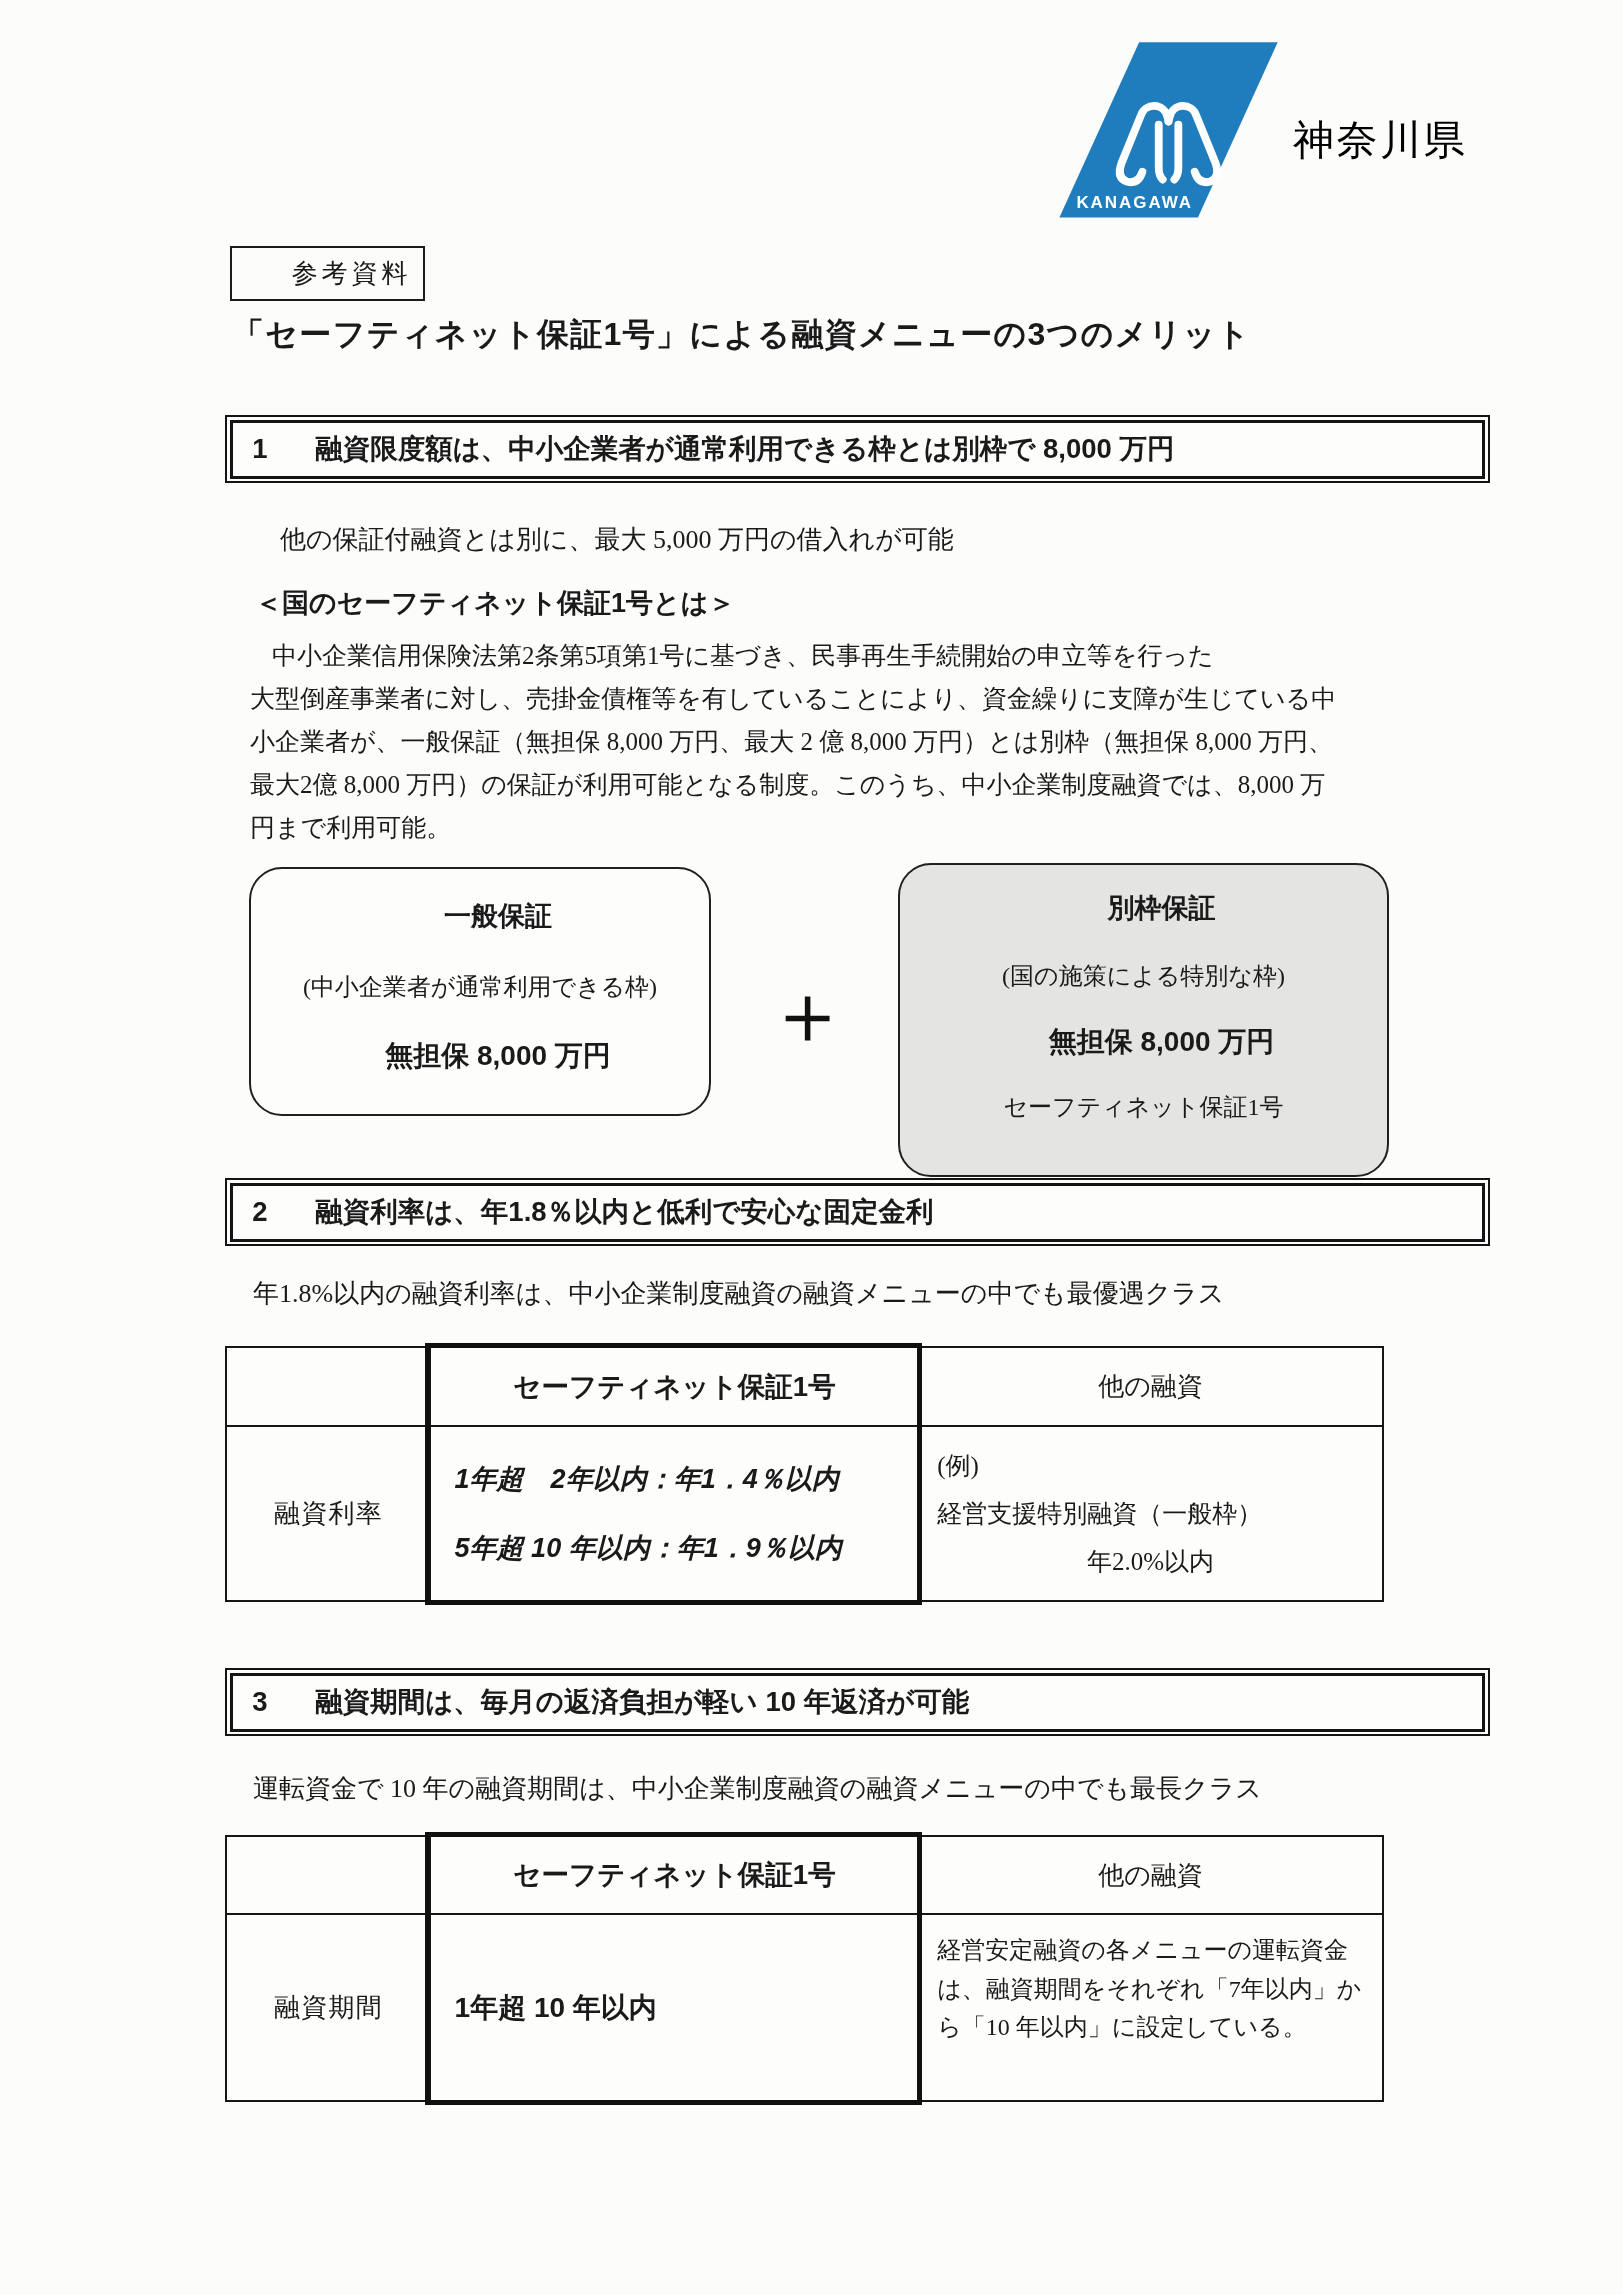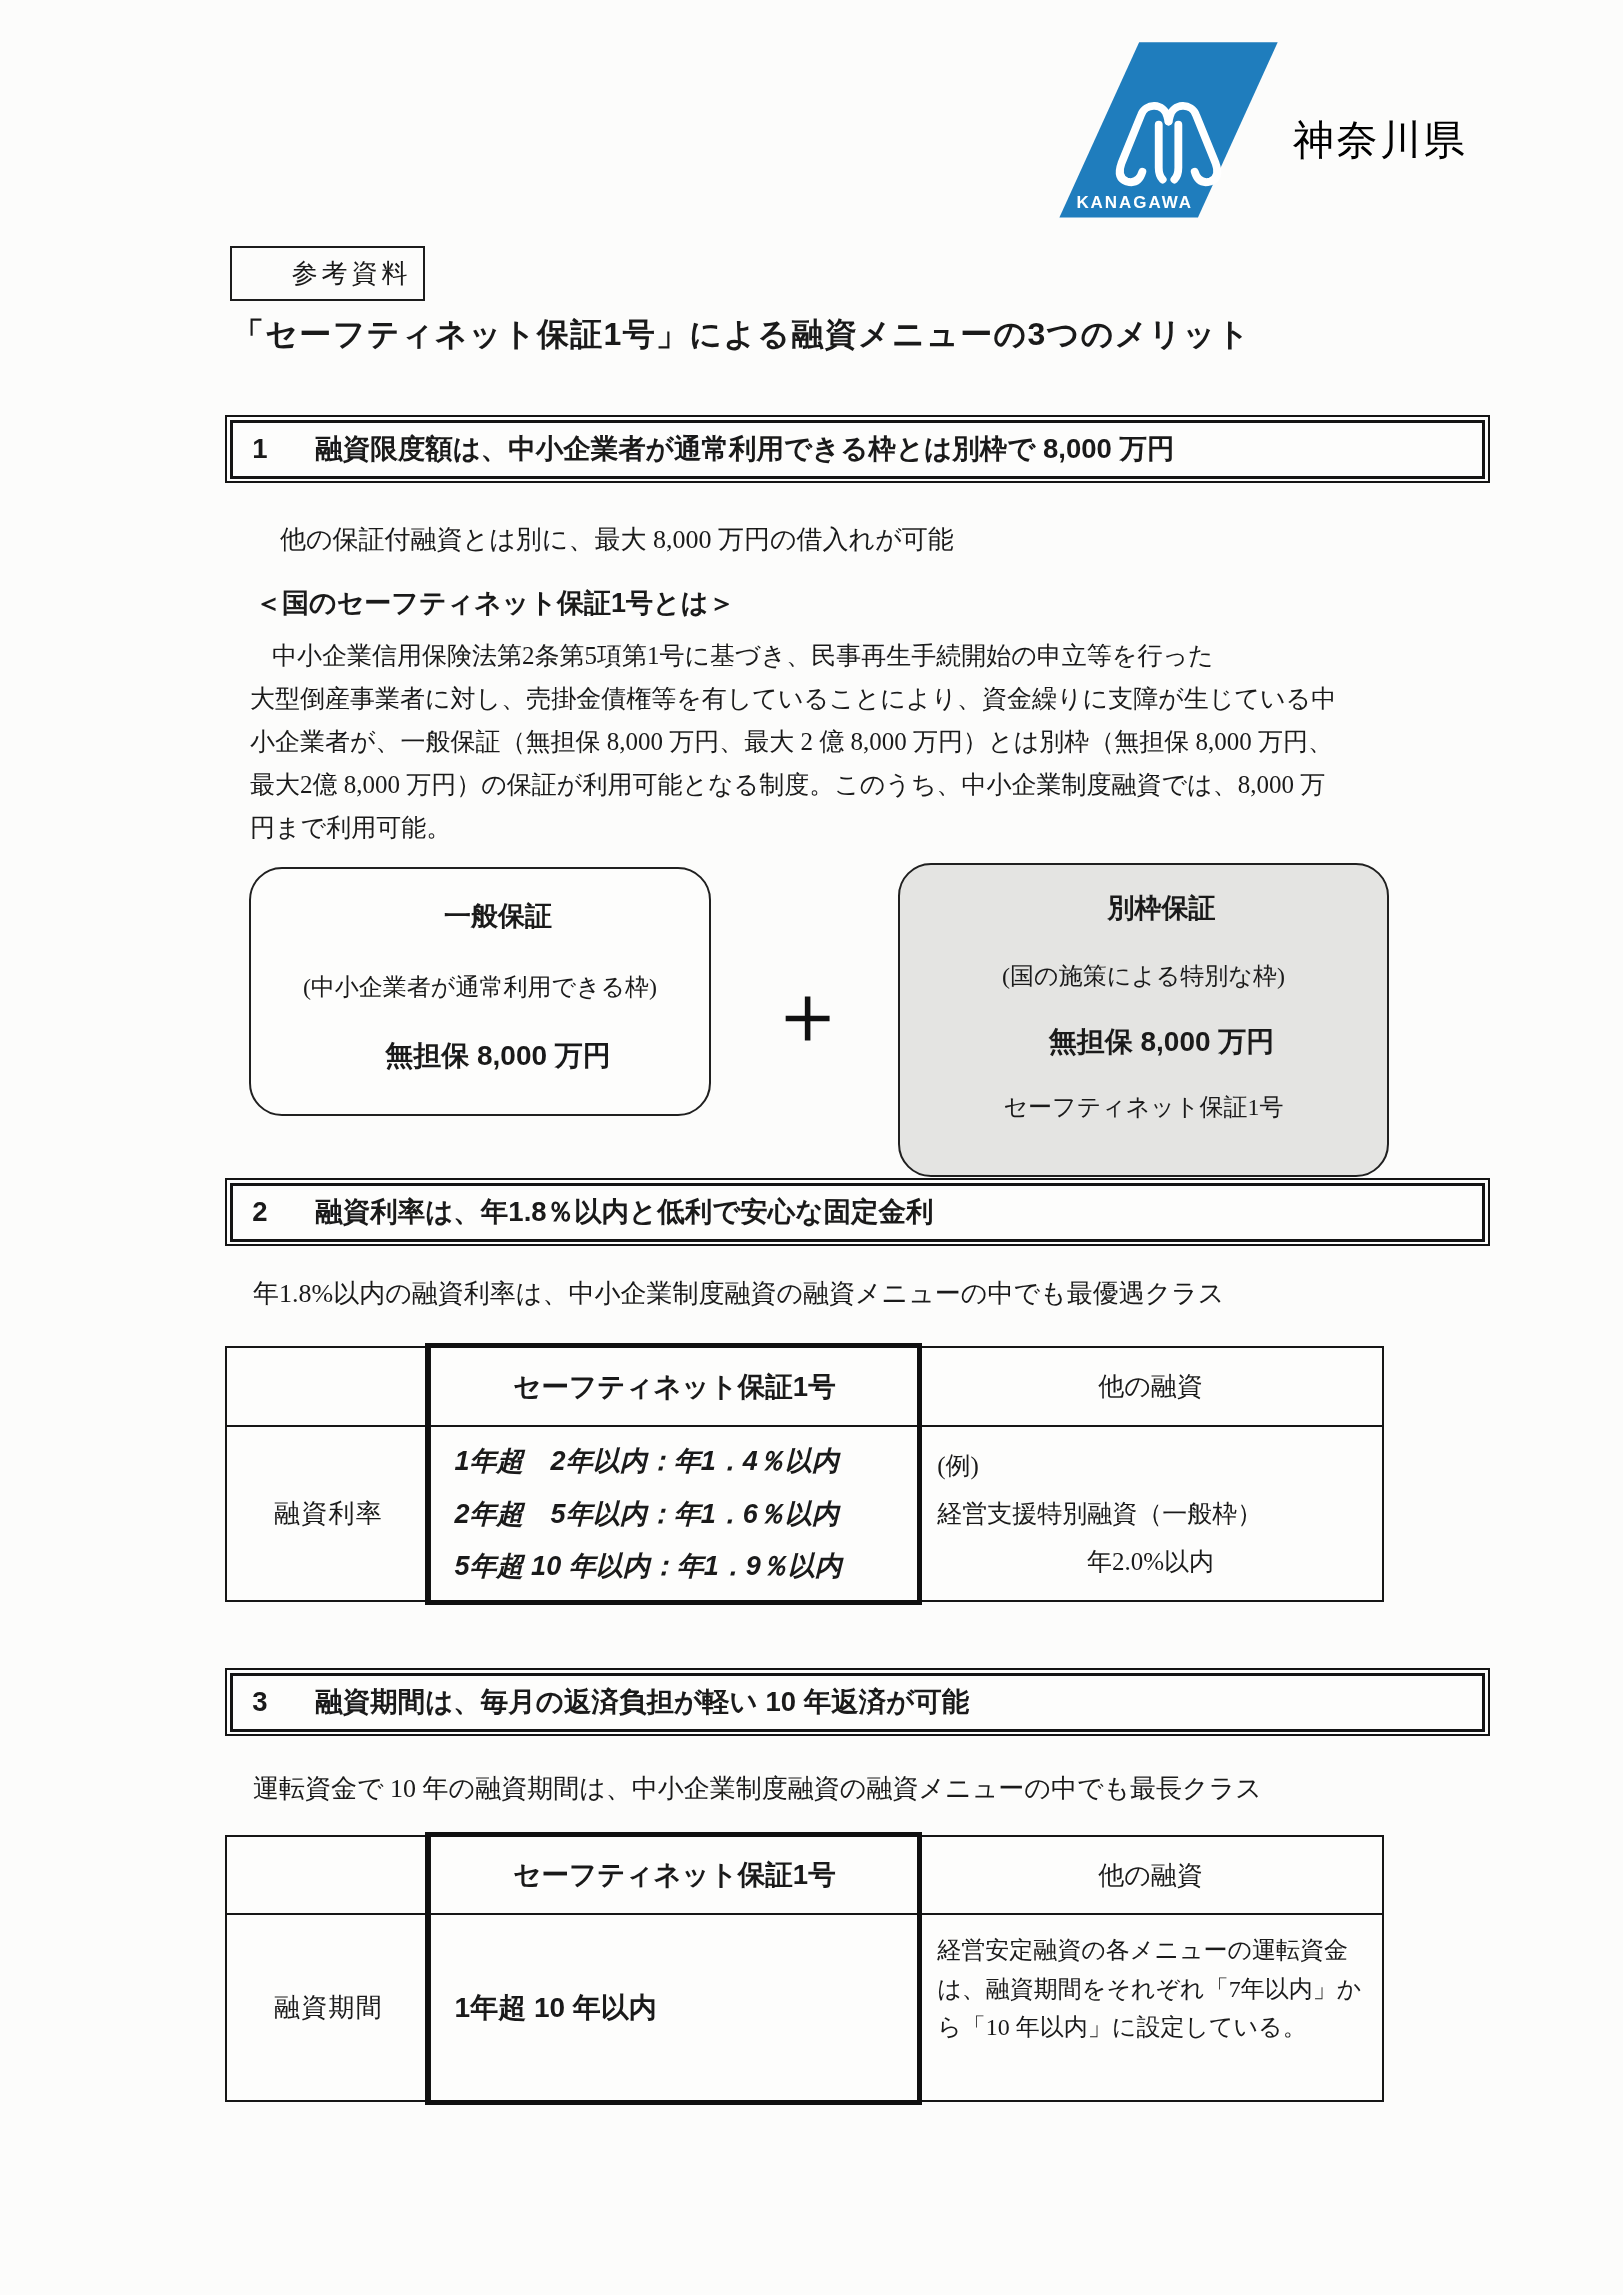--- a/index.html
+++ b/index.html
@@ -126,21 +126,21 @@
   </div>
 
   <div class="title sans">「セーフティネット保証1号」による融資メニューの3つのメリット</div>
 
   <div class="bar" style="top:415px;">
     <div class="bar-in sans">
       <span class="bar-num">1</span><span>融資限度額は、中小企業者が通常利用できる枠とは別枠で 8,000 万円</span>
     </div>
   </div>
 
-  <div class="lead" style="top:522px; left:280px;">他の保証付融資とは別に、最大 8,000 万円の借入れが可能</div>
+  <div class="lead" style="top:522px; left:280px;">他の保証付融資とは別に、最大 5,000 万円の借入れが可能</div>
 
   <div class="subhead sans" style="top:585px; left:255px;">＜国のセーフティネット保証1号とは＞</div>
 
   <div class="para">
     <div class="pline first">中小企業信用保険法第2条第5項第1号に基づき、民事再生手続開始の申立等を行った</div>
     <div class="pline">大型倒産事業者に対し、売掛金債権等を有していることにより、資金繰りに支障が生じている中</div>
     <div class="pline">小企業者が、一般保証（無担保 8,000 万円、最大 2 億 8,000 万円）とは別枠（無担保 8,000 万円、</div>
     <div class="pline">最大2億 8,000 万円）の保証が利用可能となる制度。このうち、中小企業制度融資では、8,000 万</div>
     <div class="pline">円まで利用可能。</div>
   </div>
@@ -169,21 +169,20 @@
   <div class="lead" style="top:1276px; left:253px;">年1.8%以内の融資利率は、中小企業制度融資の融資メニューの中でも最優遇クラス</div>
 
   <div class="tbl tbl-rates">
     <div class="cell"></div>
     <div class="cell vline cell-center hdr-main sans">セーフティネット保証1号</div>
     <div class="cell vline cell-center hdr-other">他の融資</div>
 
     <div class="cell hline cell-center row-label">融資利率</div>
     <div class="cell vline hline rate-list">
       <div class="rate-line sans">1年超　2年以内：年1．4％以内</div>
-      <div class="rate-line sans">2年超　5年以内：年1．6％以内</div>
       <div class="rate-line sans">5年超 10 年以内：年1．9％以内</div>
     </div>
     <div class="cell vline hline other-list">
       <div>(例)</div>
       <div>経営支援特別融資（一般枠）</div>
       <div class="other-line-center">年2.0%以内</div>
     </div>
     <div class="col2-frame"></div>
   </div>
 

